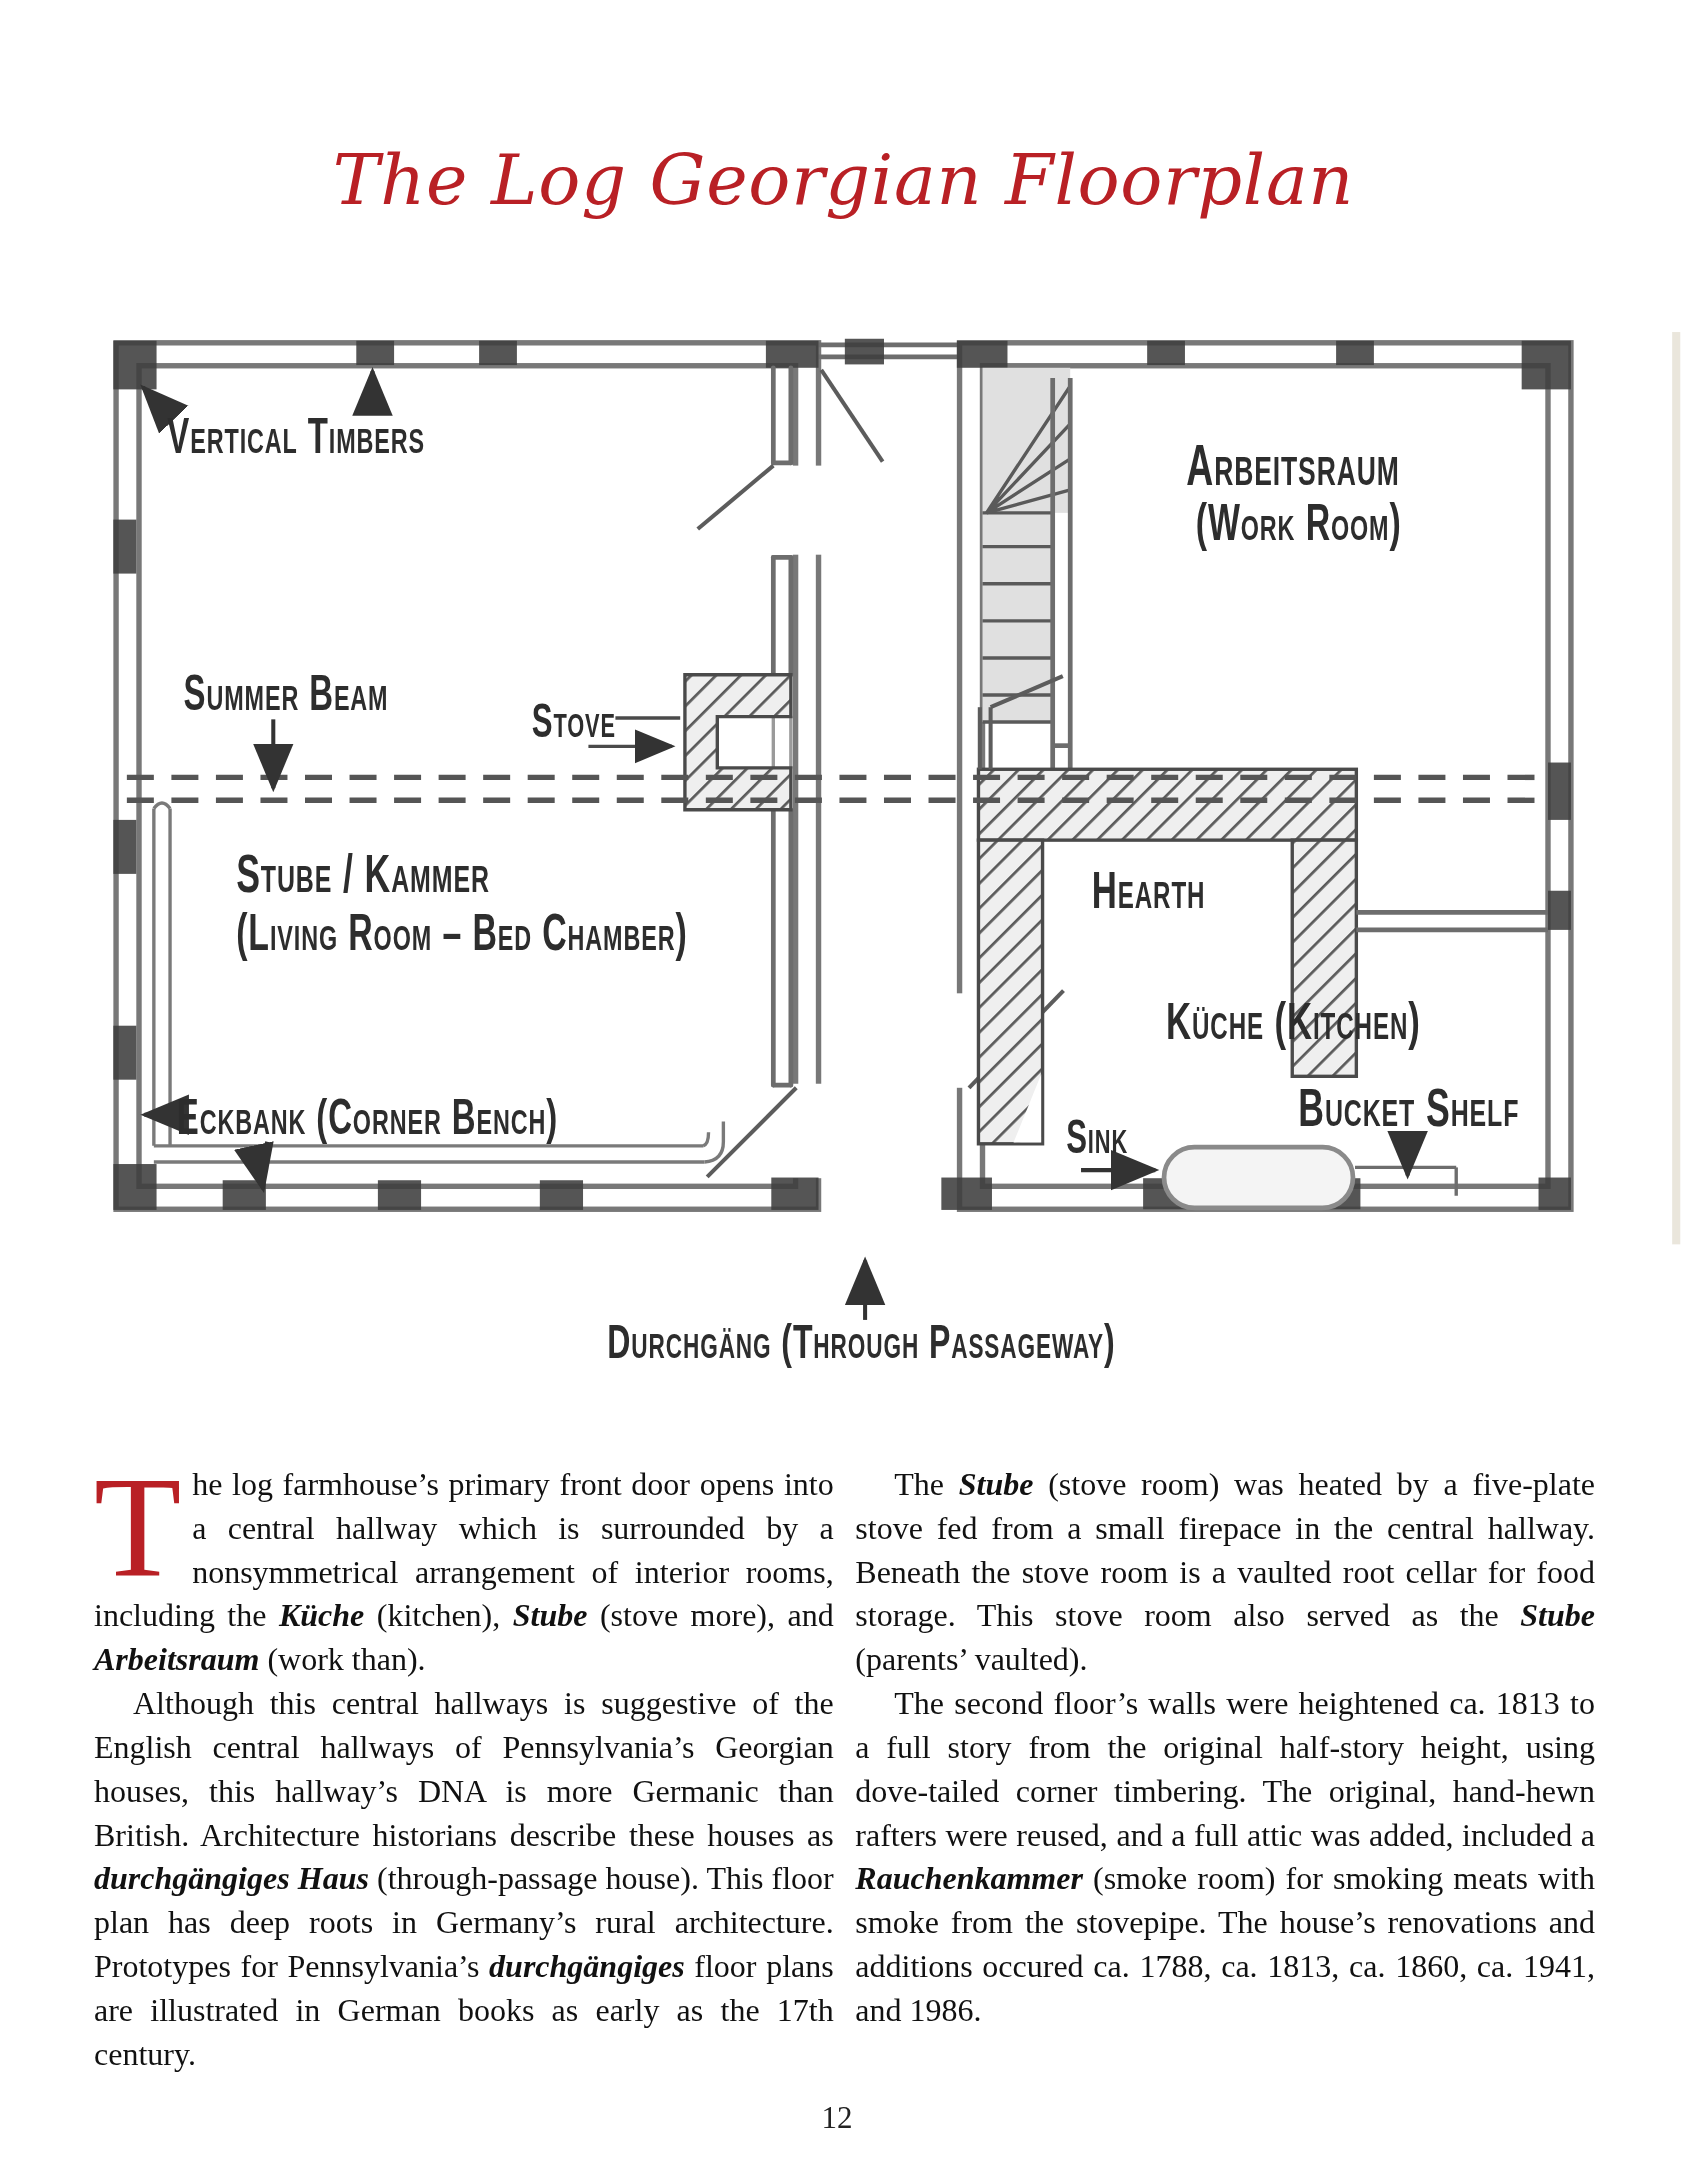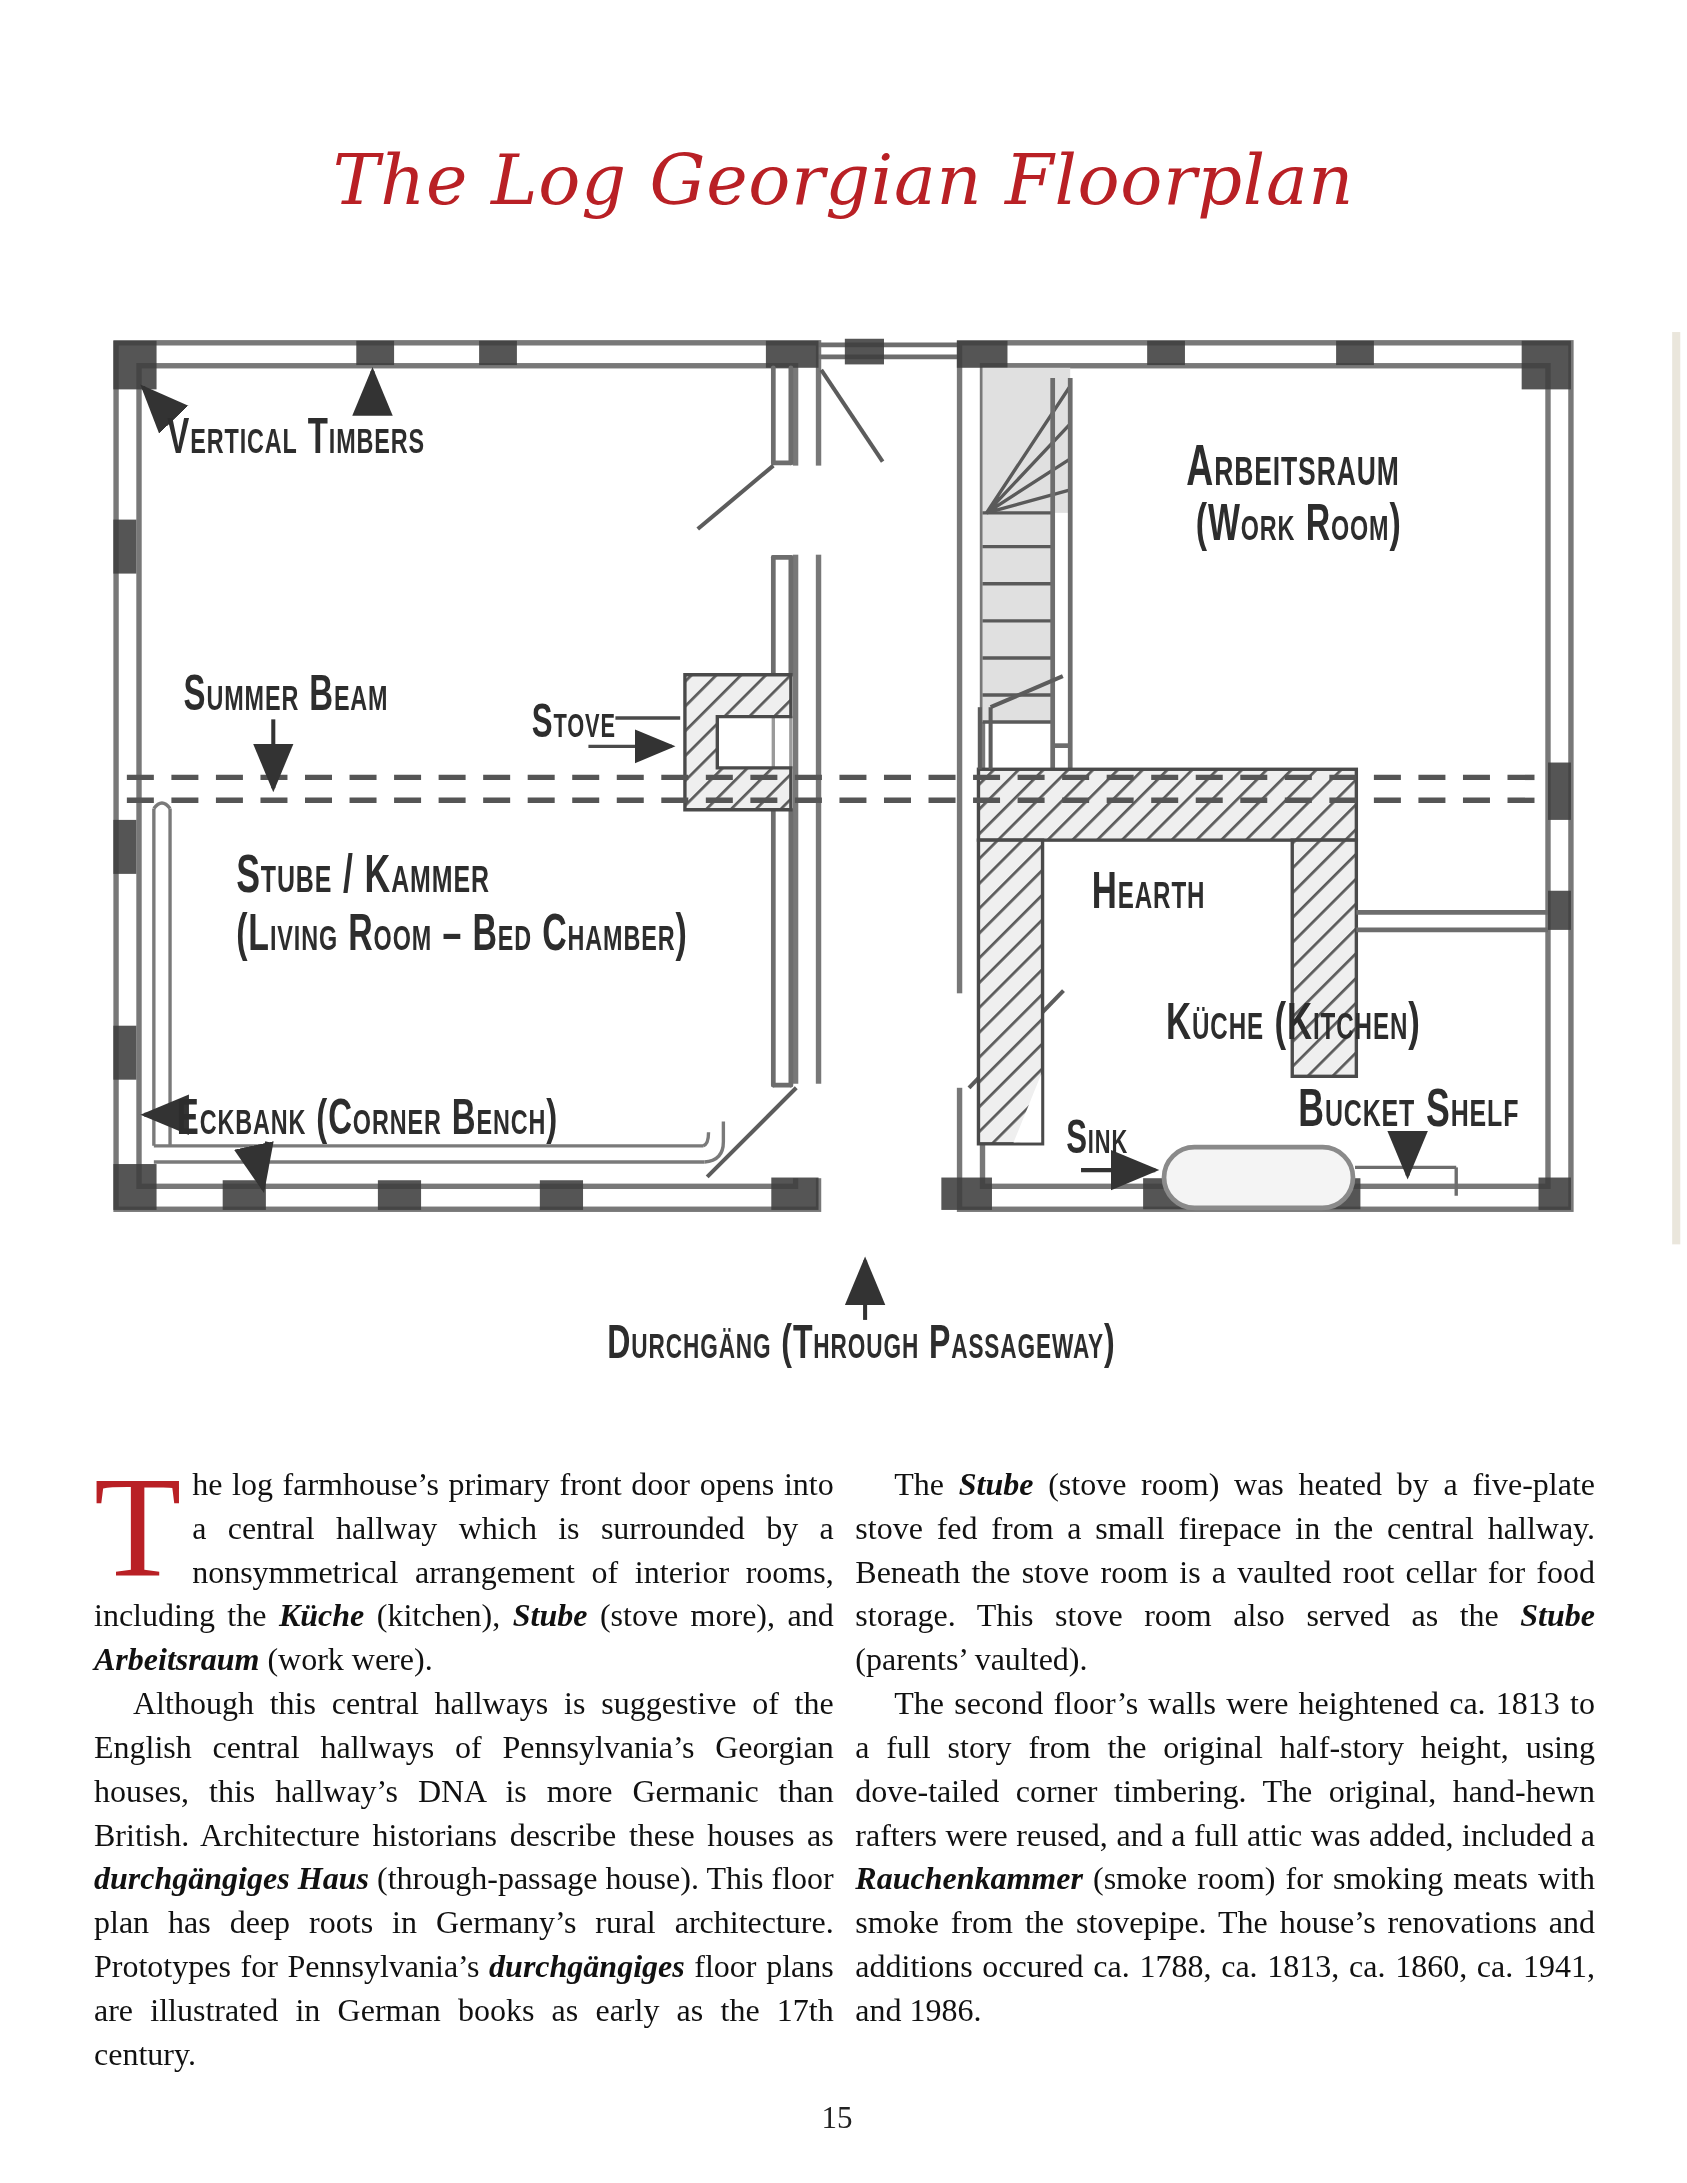--- a/index.html
+++ b/index.html
@@ -202,25 +202,25 @@
       <text class="plan-label" font-size="78" transform="translate(1618,1345) scale(0.66,1)">Hearth</text>
       <text class="plan-label" font-size="78" transform="translate(1728,1540) scale(0.66,1)">Küche (Kitchen)</text>
       <text class="plan-label" font-size="70" transform="translate(1580,1708) scale(0.66,1)">Sink</text>
       <text class="plan-label" font-size="80" transform="translate(1924,1668) scale(0.66,1)">Bucket Shelf</text>
       <text class="plan-label" font-size="72" transform="translate(900,2012) scale(0.66,1)">Durchgäng (Through Passageway)</text>
     </g>
   </svg>
 
   <div class="article">
     <div class="col">
-        <p class="para first"><span class="dropcap">T</span><span>he log farmhouse’s primary front door opens into a central hallway which is surrounded by a nonsymmetrical arrangement of interior rooms, including the </span><i>Küche</i><span> (kitchen), </span><i>Stube</i><span> (stove more), and </span><i>Arbeitsraum</i><span> (work were).</span></p>
+        <p class="para first"><span class="dropcap">T</span><span>he log farmhouse’s primary front door opens into a central hallway which is surrounded by a nonsymmetrical arrangement of interior rooms, including the </span><i>Küche</i><span> (kitchen), </span><i>Stube</i><span> (stove more), and </span><i>Arbeitsraum</i><span> (work than).</span></p>
         <p class="para"><span>Although this central hallways is suggestive of the English central hallways of Pennsylvania’s Georgian houses, this hallway’s DNA is more Germanic than British. Architecture historians describe these houses as </span><i>durchgängiges Haus</i><span> (through-passage house). This floor plan has deep roots in Germany’s rural architecture. Prototypes for Pennsylvania’s </span><i>durchgängiges</i><span> floor plans are illustrated in German books as early as the 17th century.</span></p>
       </div>
     <div class="col">
         <p class="para"><span>The </span><i>Stube</i><span> (stove room) was heated by a five-plate stove fed from a small firepace in the central hallway. Beneath the stove room is a vaulted root cellar for food storage. This stove room also served as the </span><i>Stube</i><span> (parents’ vaulted).</span></p>
         <p class="para"><span>The second floor’s walls were heightened ca. 1813 to a full story from the original half-story height, using dove-tailed corner timbering. The original, hand-hewn rafters were reused, and a full attic was added, included a </span><i>Rauchenkammer</i><span> (smoke room) for smoking meats with smoke from the stovepipe. The house’s renovations and additions occured ca. 1788, ca. 1813, ca. 1860, ca. 1941, and 1986.</span></p>
       </div>
   </div>
 
-  <div class="footer">15</div>
+  <div class="footer">12</div>
 
 </div>
 
 
 </body></html>

